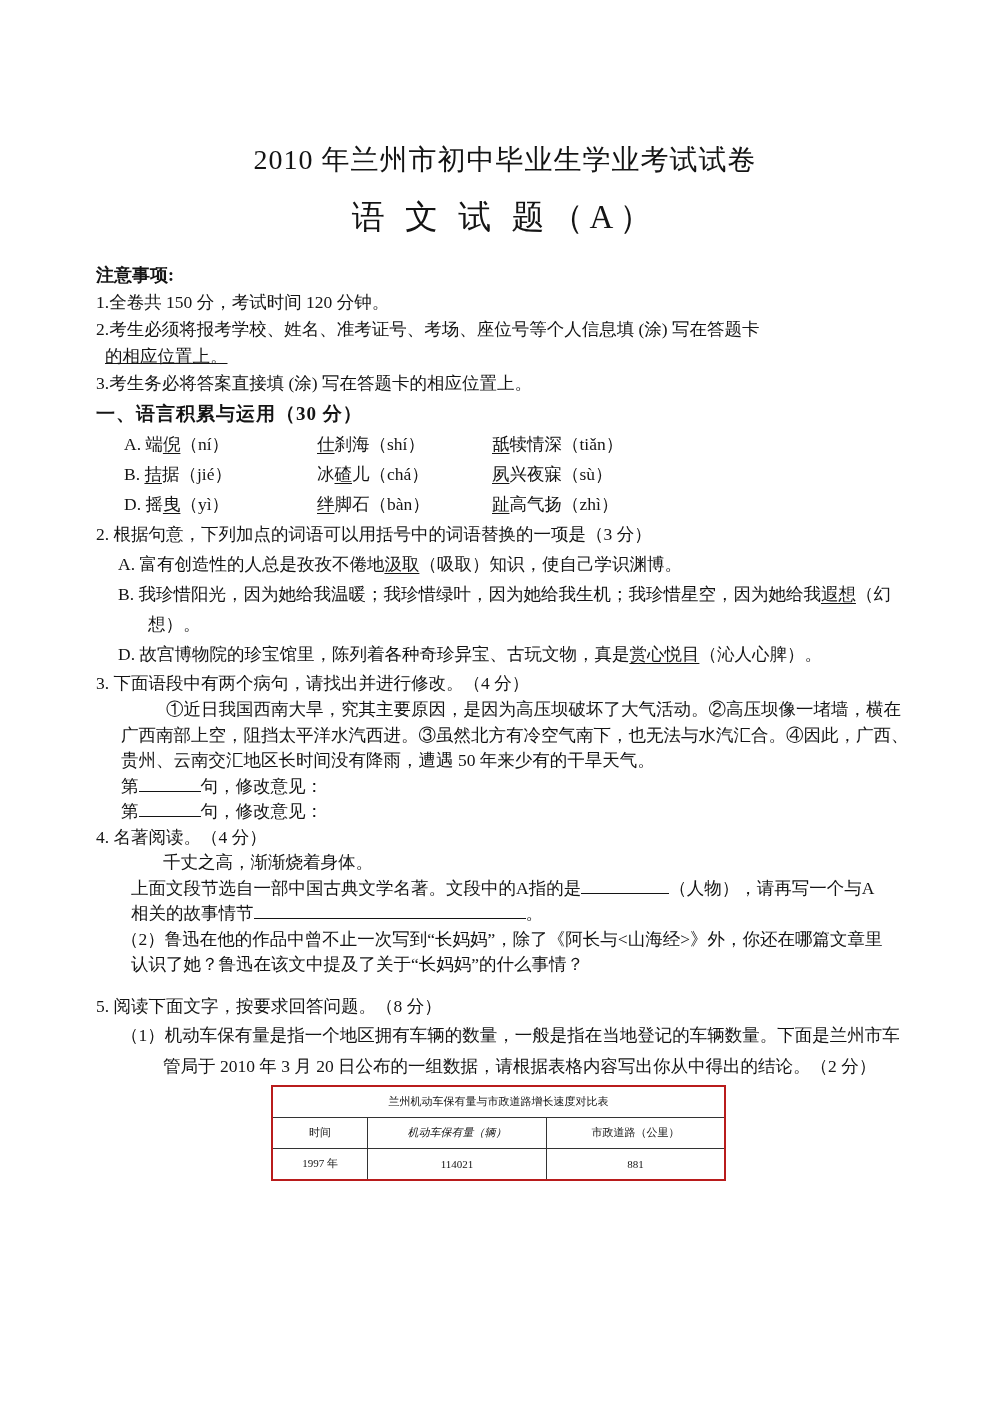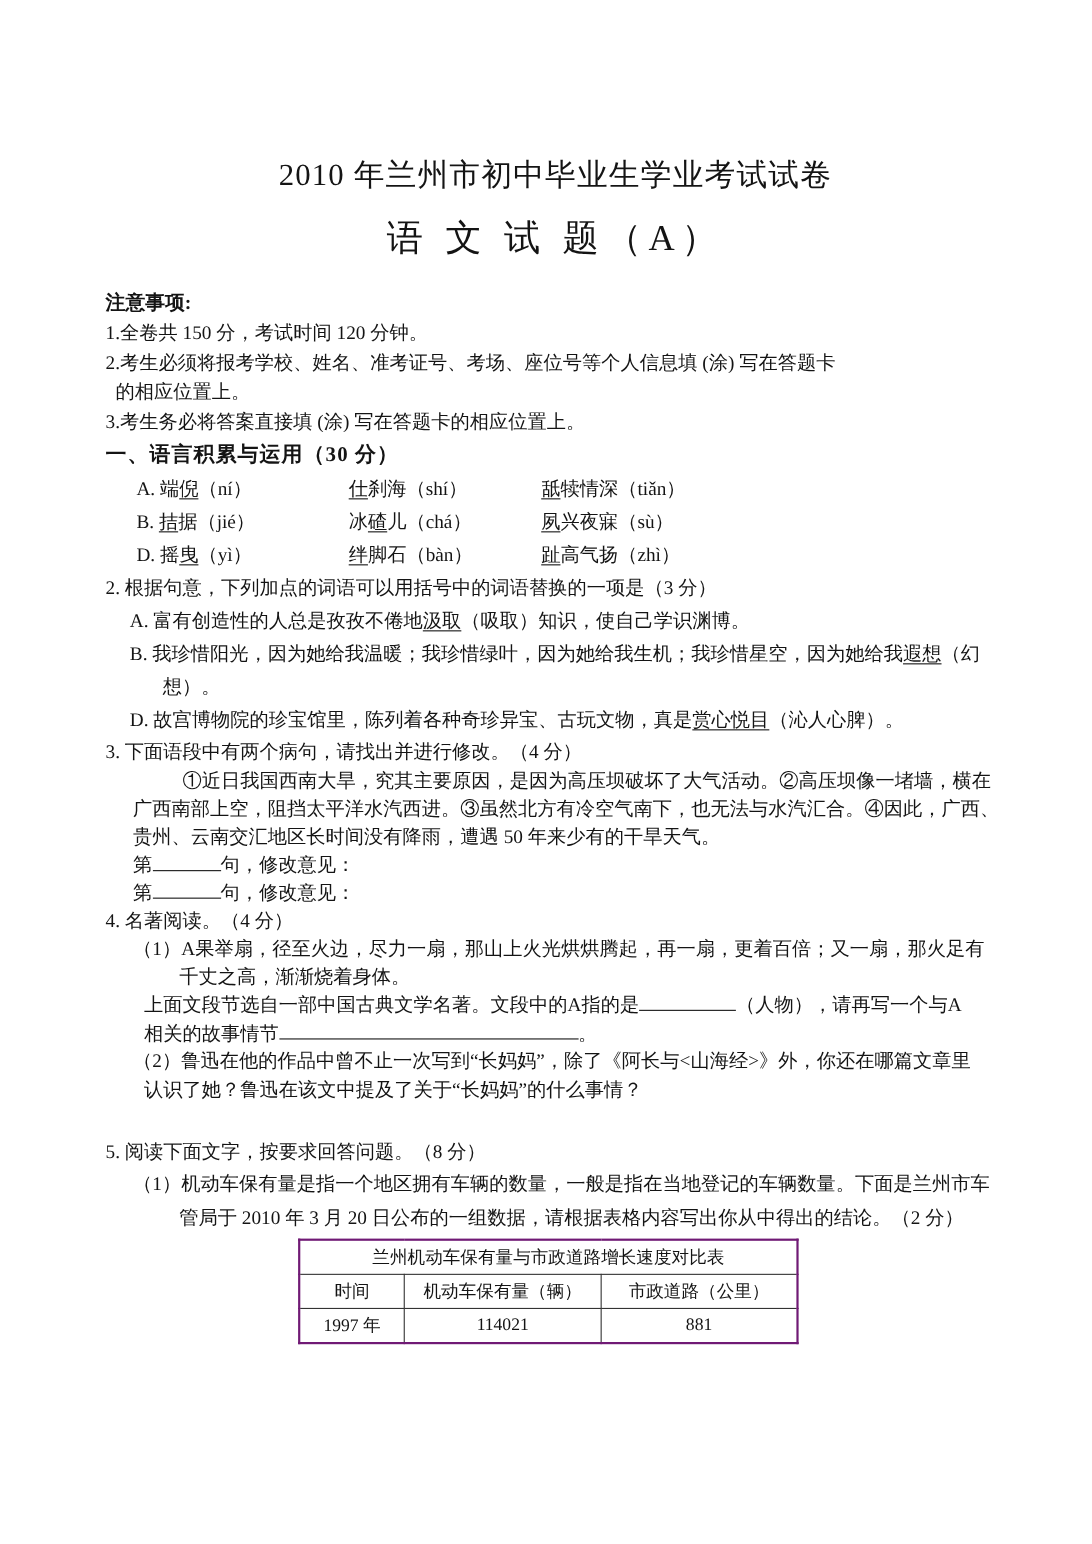--- a/index.html
+++ b/index.html
@@ -10,21 +10,21 @@
     font-family: "Liberation Serif", "DejaVu Serif", serif;
   }
   .page { position: relative; width: 993px; height: 1404px; overflow: hidden; background: #fff; }
   .content { position: absolute; left: 96px; top: 142px; width: 818px; }
 
   .t1 { font-size: 28px; line-height: 36px; text-align: center; letter-spacing: 1px; font-weight: 500; }
   .t2 { font-size: 33px; line-height: 46px; text-align: center; letter-spacing: 6px; margin-top: 16px; font-weight: 500; }
 
   .notice-h { margin-top: 22px; font-size: 18px; line-height: 27px; font-weight: bold; }
   .nline { font-size: 17.5px; line-height: 27px; white-space: nowrap; }
-  .nline.cont { padding-left: 9px; }
+  .nline.cont { padding-left: 9px; text-decoration: underline; }
 
   .sec-h { margin-top: 2px; font-size: 19px; line-height: 30px; font-weight: bold; letter-spacing: 1px; }
 
   .line { font-size: 17.5px; line-height: 30px; white-space: nowrap; }
   .lh26 { line-height: 25.5px; }
   .lh28 { line-height: 28px; }
   .lh31 { line-height: 31px; }
 
   .ind22 { padding-left: 22px; }
   .ind25 { padding-left: 25px; }
@@ -34,36 +34,36 @@
   .ind70 { padding-left: 70px; }
 
   .q1row { display: flex; padding-left: 28px; }
   .q1row .c1 { width: 193px; }
   .q1row .c2 { width: 175px; }
   .q1row .c3 { flex: 1; }
 
   .u { text-decoration: underline; text-underline-offset: 3px; }
   .blank { display: inline-block; height: 16px; border-bottom: 1px solid #141414; vertical-align: baseline; }
 
-  .q5 { margin-top: 30px; }
+  .q5 { margin-top: 14px; }
 
   table.dtable {
     margin-top: 3px; margin-left: 175px;
     border-collapse: collapse;
-    border: 2px solid #701a75;
-    font-size: 16px;
+    border: 2px solid #b91c1c;
+    font-size: 11px;
   }
   table.dtable td {
     border: 1px solid #333;
     text-align: center;
     padding: 0 6px;
     height: 30px;
   }
   td.w1 { width: 82px; }
-  td.w2 { width: 166px; }
+  td.w2 { width: 166px; font-style: italic; }
   td.w3 { width: 165px; }
   td.ttl { height: 31px; }
 </style>
 </head>
 <body>
 
 <div class="page">
   <div class="content">
 
     <div class="t1">2010 年兰州市初中毕业生学业考试试卷</div>
@@ -100,21 +100,20 @@
     <div class="line ind22"><span>D. 故宫博物院的珍宝馆里，陈列着各种奇珍异宝、古玩文物，真是</span><span class="u">赏心悦目</span><span>（沁人心脾）。</span></div>
 
     <div class="line lh28">3. 下面语段中有两个病句，请找出并进行修改。（4 分）</div>
     <div class="line lh26 ind70">①近日我国西南大旱，究其主要原因，是因为高压坝破坏了大气活动。②高压坝像一堵墙，横在</div>
     <div class="line lh26 ind25">广西南部上空，阻挡太平洋水汽西进。③虽然北方有冷空气南下，也无法与水汽汇合。④因此，广西、</div>
     <div class="line lh26 ind25">贵州、云南交汇地区长时间没有降雨，遭遇 50 年来少有的干旱天气。</div>
     <div class="line lh26 ind25"><span>第</span><span class="blank" style="width: 62px;"></span><span>句，修改意见：</span></div>
     <div class="line lh26 ind25"><span>第</span><span class="blank" style="width: 62px;"></span><span>句，修改意见：</span></div>
 
     <div class="line lh26">4. 名著阅读。（4 分）</div>
-    <div class="line lh26 ind25">（1）A果举扇，径至火边，尽力一扇，那山上火光烘烘腾起，再一扇，更着百倍；又一扇，那火足有</div>
     <div class="line lh26 ind67">千丈之高，渐渐烧着身体。</div>
     <div class="line lh26 ind35"><span>上面文段节选自一部中国古典文学名著。文段中的A指的是</span><span class="blank" style="width: 88px;"></span><span>（人物），请再写一个与A</span></div>
     <div class="line lh26 ind35"><span>相关的故事情节</span><span class="blank" style="width: 272px;"></span><span>。</span></div>
     <div class="line lh26 ind25">（2）鲁迅在他的作品中曾不止一次写到“长妈妈”，除了《阿长与&lt;山海经&gt;》外，你还在哪篇文章里</div>
     <div class="line lh26 ind35">认识了她？鲁迅在该文中提及了关于“长妈妈”的什么事情？</div>
 
     <div class="q5">
       <div class="line lh28">5. 阅读下面文字，按要求回答问题。（8 分）</div>
       <div class="line lh31 ind25">（1）机动车保有量是指一个地区拥有车辆的数量，一般是指在当地登记的车辆数量。下面是兰州市车</div>
       <div class="line lh31 ind67">管局于 2010 年 3 月 20 日公布的一组数据，请根据表格内容写出你从中得出的结论。（2 分）</div>

